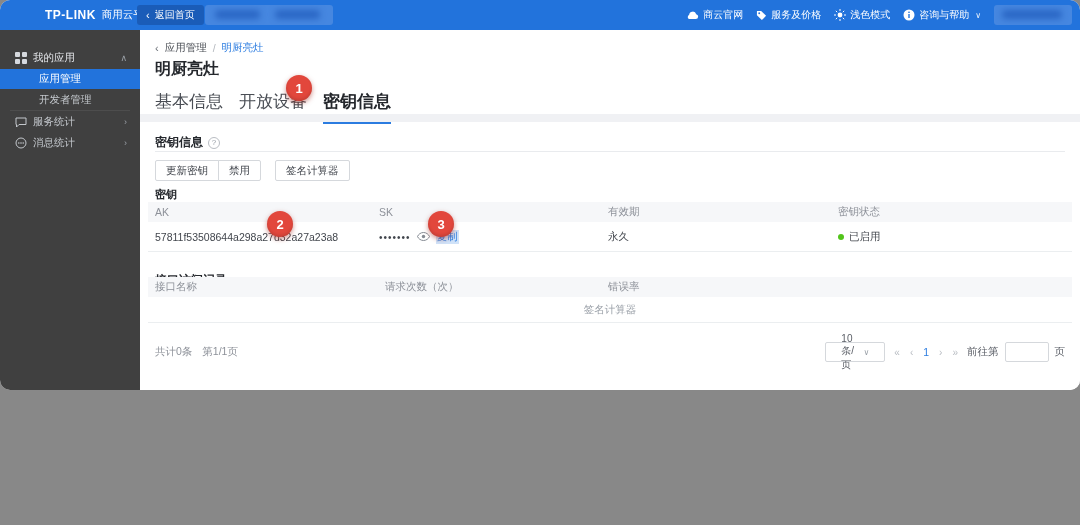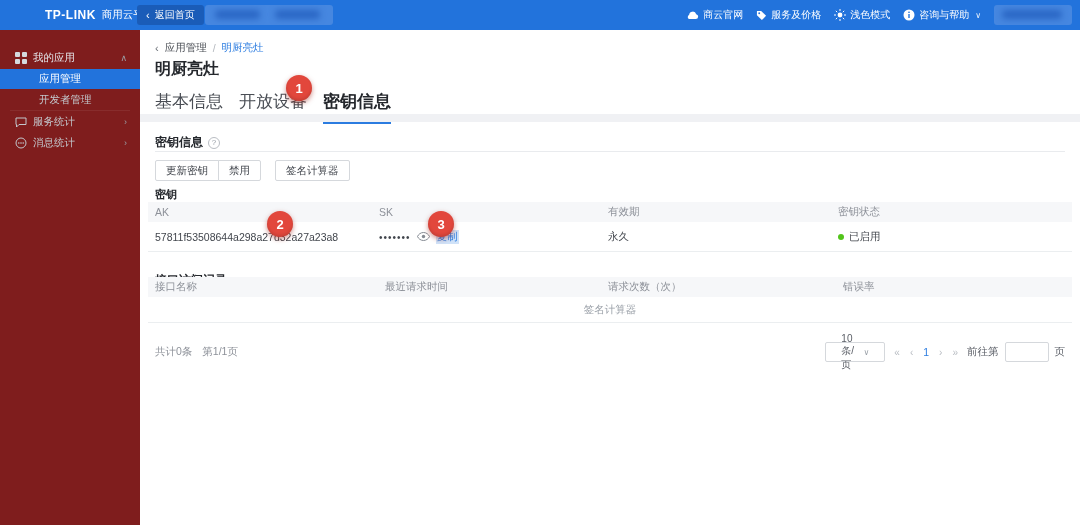--- a/index.html
+++ b/index.html
@@ -1,17 +1,17 @@
 <!DOCTYPE html>
 <html><head>
 <meta charset="utf-8">
 <style>
   * { margin:0; padding:0; box-sizing:border-box; }
   body { background:#888; font-family:"Liberation Sans","DejaVu Sans",sans-serif; }
-  .screen { position:relative; width:1080px; height:525px; background:#fff; overflow:hidden; }
+  .screen { position:relative; width:1080px; height:390px; background:#fff; overflow:hidden;border-radius:10px; }
 
   
   .topbar { position:absolute; top:0; left:0; width:1080px; height:30px; background:#2273dc; z-index:3; }
   .logo { position:absolute; left:45px; top:0; height:30px; display:flex; align-items:center; gap:6px; color:#fff; }
   .logo .brand { font-size:12px; font-weight:bold; letter-spacing:.5px; }
   .logo .product { font-size:10.5px; }
   .back-btn { position:absolute; left:137px; top:5px; height:20px; padding:0 9px; display:flex; align-items:center; gap:5px;
               background:#1a5cb8; border-radius:3px; color:#fff; font-size:10px; cursor:pointer; }
   .back-btn .chev { font-size:11px; line-height:1; }
   .redacted { background:#4687e0; border-radius:3px; position:relative; overflow:hidden; }
@@ -19,21 +19,21 @@
   .redacted-menu { position:absolute; left:205px; top:5px; width:128px; height:20px; }
   .redacted-menu .b1 { left:10px; width:45px; } .redacted-menu .b2 { left:70px; width:45px; }
   .top-nav { position:absolute; right:8px; top:0; height:30px; display:flex; align-items:center; gap:13px; }
   .top-nav .nav-item { display:flex; align-items:center; gap:4px; color:#fff; font-size:10px; cursor:pointer; white-space:nowrap; }
   .top-nav .caret { font-size:8px; margin-left:2px; opacity:.9; }
   .redacted-user { width:78px; height:20px; }
   .redacted-user .b1 { left:8px; width:60px; }
   .ic { display:inline-flex; align-items:center; justify-content:center; }
 
   
-  .sidebar { position:absolute; left:0; top:30px; width:140px; height:495px; background:#7f1d1d; z-index:2; }
+  .sidebar { position:absolute; left:0; top:30px; width:140px; height:495px; background:#404040; z-index:2; }
   .side-row { position:absolute; left:0; width:140px; height:20px; display:flex; align-items:center; color:#c3c7cc; font-size:10.5px; cursor:pointer; }
   .side-row .s-icon { position:absolute; left:15px; }
   .side-row .s-label { position:absolute; left:33px; }
   .side-row .s-caret { position:absolute; right:13px; font-size:9px; color:#9ba0a7; }
   .side-group { color:#e4e6ea; }
   .side-sub .s-label { left:39px; }
   .side-active { background:#2273dc; color:#fff; }
   .grid-icon { display:grid; grid-template-columns:5px 5px; grid-gap:2px; }
   .grid-icon i { width:5px; height:5px; background:#d6d9de; border-radius:1px; }
   .side-div { position:absolute; left:10px; width:120px; height:1px; background:rgba(255,255,255,.07); }
@@ -272,21 +272,20 @@
       </div>
     </div>
 
     <div class="sec-title" style="top:242px;">
       <span>接口访问记录</span>
     </div>
 
     <div class="table" style="top:247px;">
       <div class="t-head" style="grid-template-columns:230px 223px 235px 1fr;">
         <div>接口名称</div>
-        <div>最近请求时间</div>
         <div>请求次数（次）</div>
         <div>错误率</div>
       </div>
       <div class="t-empty">签名计算器</div>
     </div>
 
     <div class="footer">
       <div class="foot-left">
         <span>共计0条</span>
         <span>第1/1页</span>

